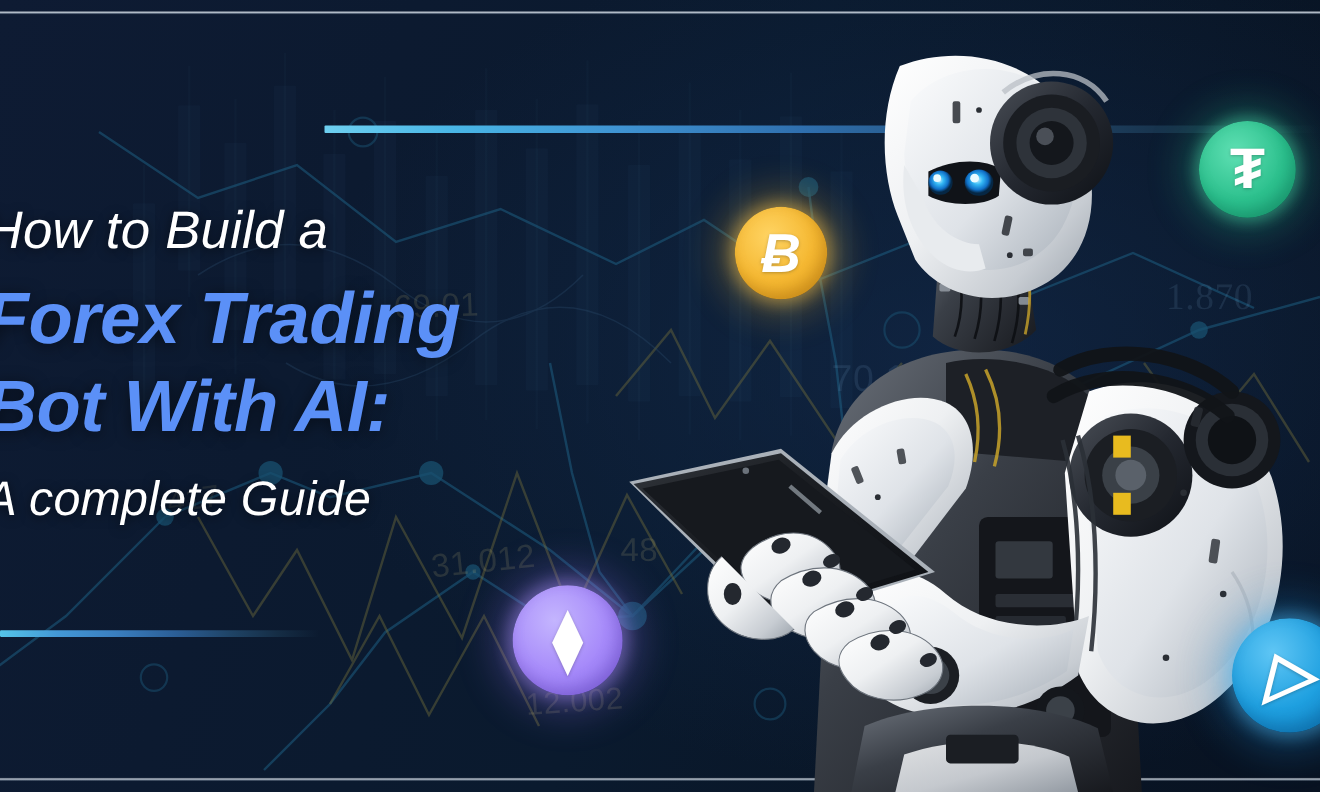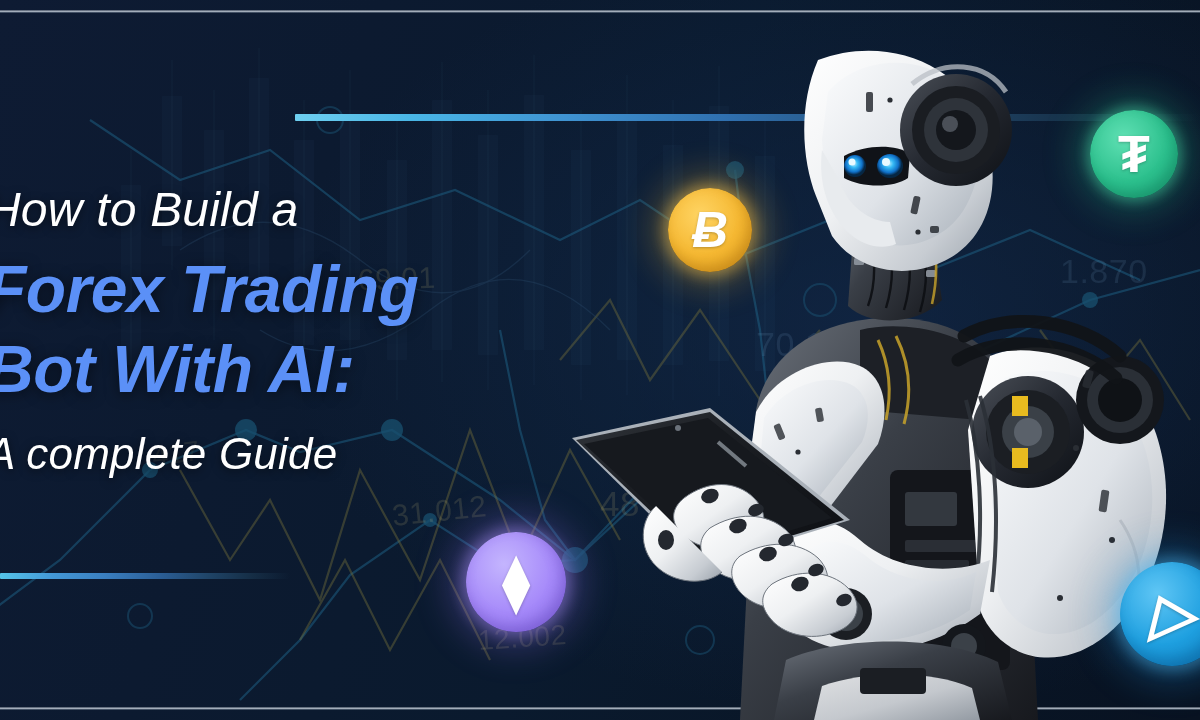--- a/index.html
+++ b/index.html
@@ -177,24 +177,24 @@
     </g>
     <g stroke="#2a4a6a" stroke-width="1.4" fill="none" opacity=".35">
       <path d="M180,250 q90,-60 180,10 q90,70 170,-10"></path>
       <path d="M260,330 q80,50 170,-20 q90,-70 180,20"></path>
     </g>
   </svg>
 
   <div>
     <div class="bgnum" style="left:358px; top:262px; font-size:30px; transform:rotate(-2deg);">69.01</div>
     <div class="bgnum teal" style="left:756px; top:325px; font-size:34px;">70.111</div>
-    <div class="bgnum teal" style="left:1060px; top:252px; font-size:34px;">1.870</div>
+    <div class="bgnum teal" style="left:1060px; top:252px; font-size:34px;font-family:Liberation Serif, serif;">1.870</div>
     <div class="bgnum" style="left:392px; top:494px; font-size:30px; transform:rotate(-6deg);">31.012</div>
     <div class="bgnum" style="left:478px; top:622px; font-size:28px; transform:rotate(-4deg);">12.002</div>
-    <div class="bgnum" style="left:600px; top:484px; font-size:35px;">48</div>
+    <div class="bgnum" style="left:564px; top:484px; font-size:30px;">48</div>
     <div class="bgnum" style="left:152px; top:438px; font-size:28px; transform:rotate(-8deg); opacity:.75;">417</div>
   </div>
 
   <div class="rule" id="rule-top"></div>
   <div class="rule" id="rule-bottom"></div>
 
   <div class="accent-bar" id="accent-top"></div>
   <div class="accent-bar" id="accent-bottom"></div>
 
   <svg id="robot" viewBox="0 0 660 720">

